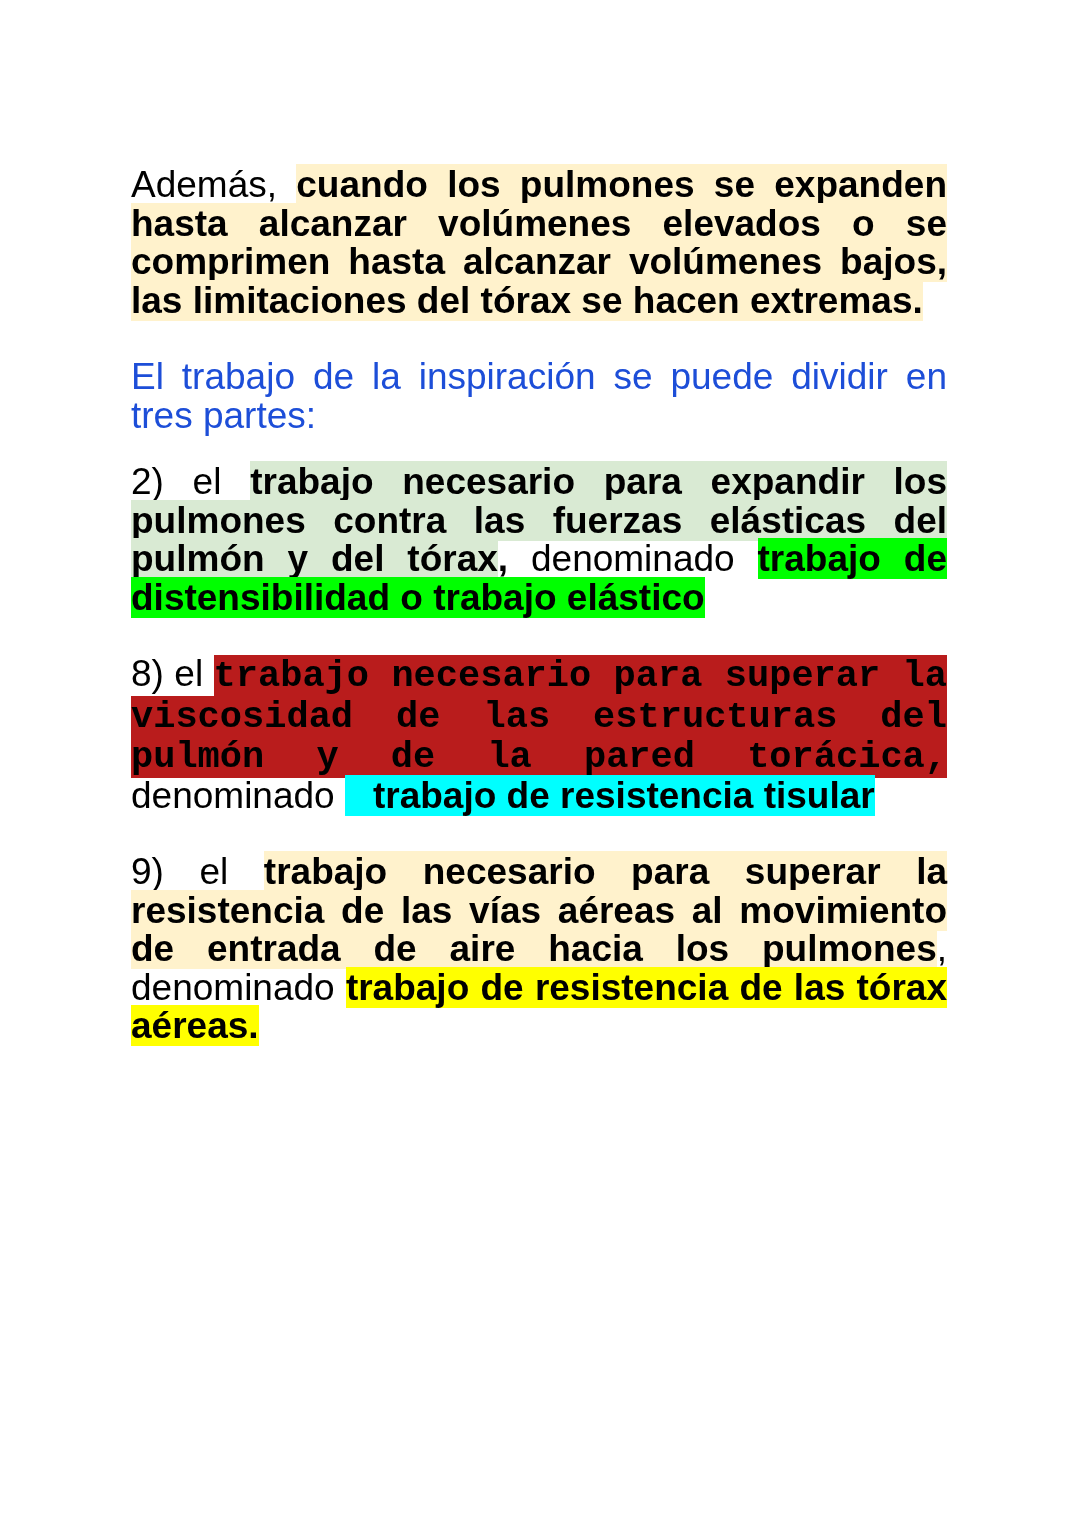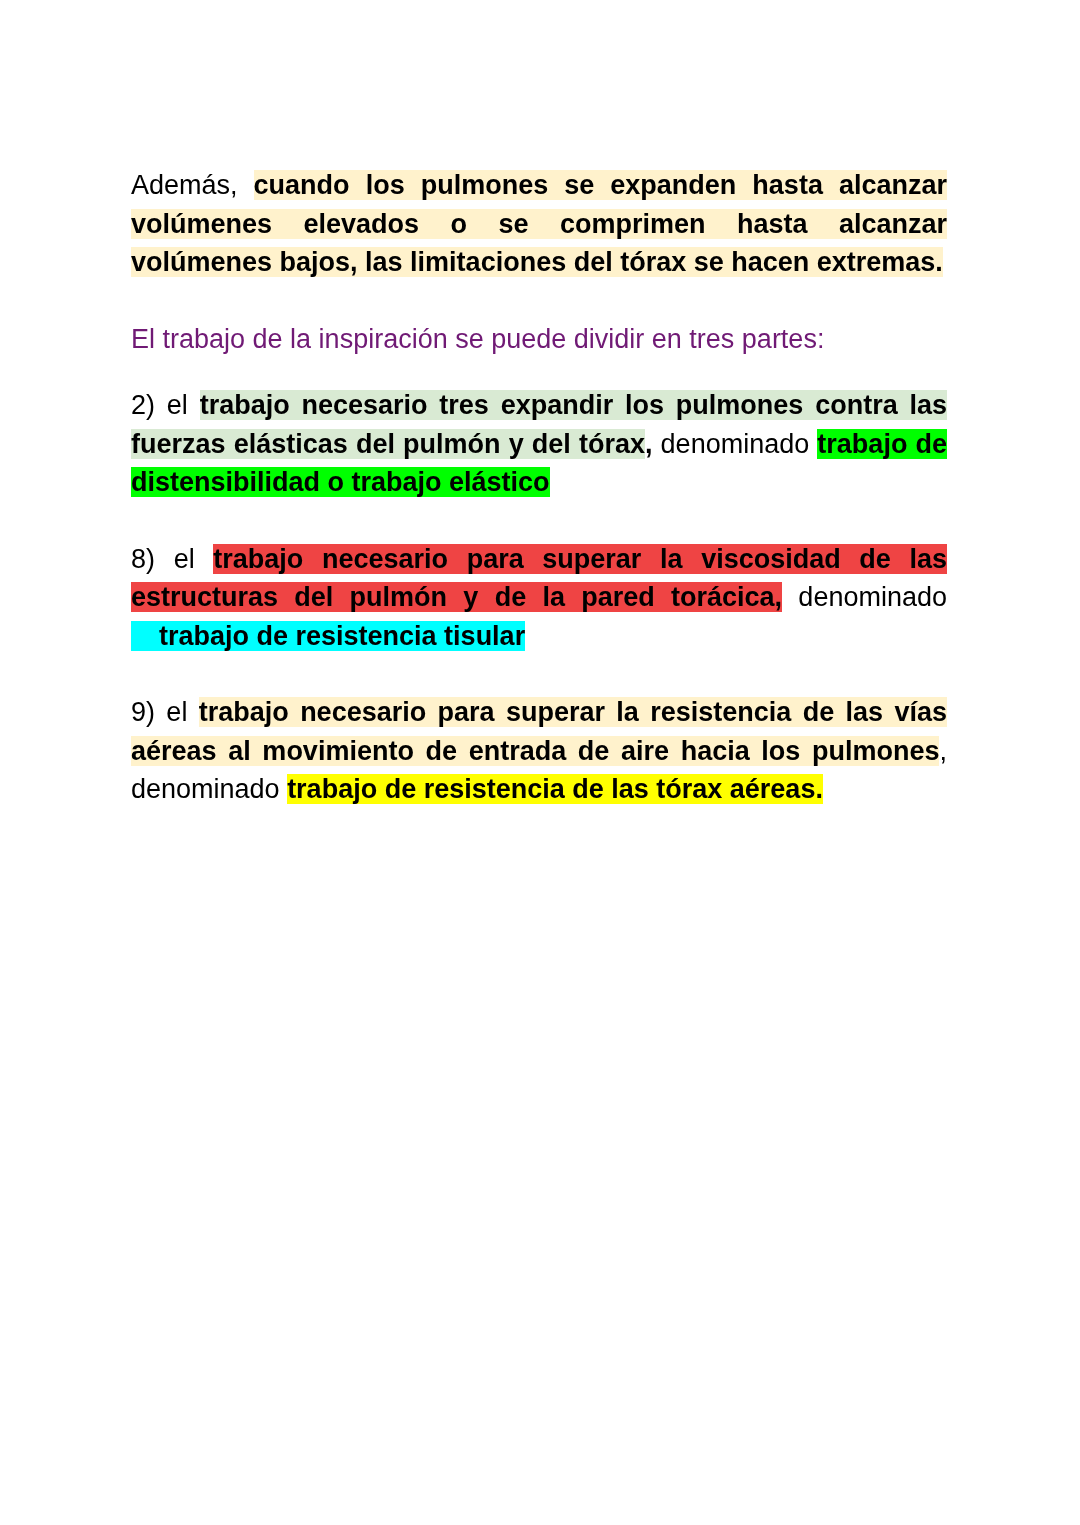--- a/index.html
+++ b/index.html
@@ -16,46 +16,46 @@
       color: #000000;
     }
     .page {
       position: absolute;
       left: 131px;
       top: 166px;
       width: 816px;
     }
     p {
       margin: 0;
-      font-size: 27px;
+      font-size: 37px;
       line-height: 38.5px;
       text-align: justify;
     }
     .para-1 { margin-bottom: 38px; }
     .para-2 { margin-bottom: 37px; }
-    .para-intro { color: #701a75; margin-bottom: 28px; }
+    .para-intro { color: #1d4ed8; margin-bottom: 28px; }
     .item-1 { margin-bottom: 38px; }
     .item-2 { margin-bottom: 38px; }
     b { font-weight: bold; }
     .hl-cream { background: #fff2cc; }
     .hl-lightgreen { background: #d9ead3; }
-    .hl-lightblue { background: #ef4444; }
+    .hl-lightblue { background: #b91c1c; font-family: Liberation Mono, monospace; }
     .hl-green { background: #00ff00; }
     .hl-cyan { background: #00ffff; padding-left: 28px; }
     .hl-yellow { background: #ffff00; }
   </style>
 </head>
 <body>
 
 <div class="page">
 
   <p class="para-1"><span>Además, </span><b class="hl-cream">cuando los pulmones se expanden hasta alcanzar volúmenes elevados o se comprimen hasta alcanzar volúmenes bajos, las limitaciones del tórax se hacen extremas.</b></p>
 
 
   <p class="para-intro">El trabajo de la inspiración se puede dividir en tres partes:</p>
 
-  <p class="item-1"><span>2) el </span><b class="hl-lightgreen">trabajo necesario tres expandir los pulmones contra las fuerzas elásticas del pulmón y del tórax</b><b>,</b><span> denominado </span><b class="hl-green">trabajo de distensibilidad o trabajo elástico</b></p>
+  <p class="item-1"><span>2) el </span><b class="hl-lightgreen">trabajo necesario para expandir los pulmones contra las fuerzas elásticas del pulmón y del tórax</b><b>,</b><span> denominado </span><b class="hl-green">trabajo de distensibilidad o trabajo elástico</b></p>
 
   <p class="item-2"><span>8) el </span><b class="hl-lightblue">trabajo necesario para superar la viscosidad de las estructuras del pulmón y de la pared torácica,</b><span> denominado </span><b class="hl-cyan">trabajo de resistencia tisular</b></p>
 
   <p class="item-3"><span>9) el </span><b class="hl-cream">trabajo necesario para superar la resistencia de las vías aéreas al movimiento de entrada de aire hacia los pulmones</b><span>, denominado </span><b class="hl-yellow">trabajo de resistencia de las tórax aéreas.</b></p>
 
 </div>
 
 </body></html>

